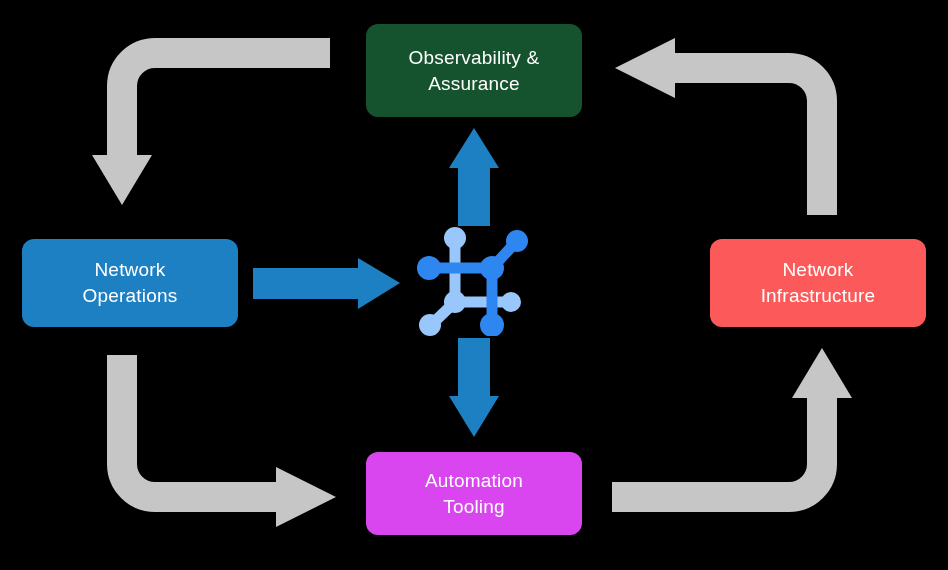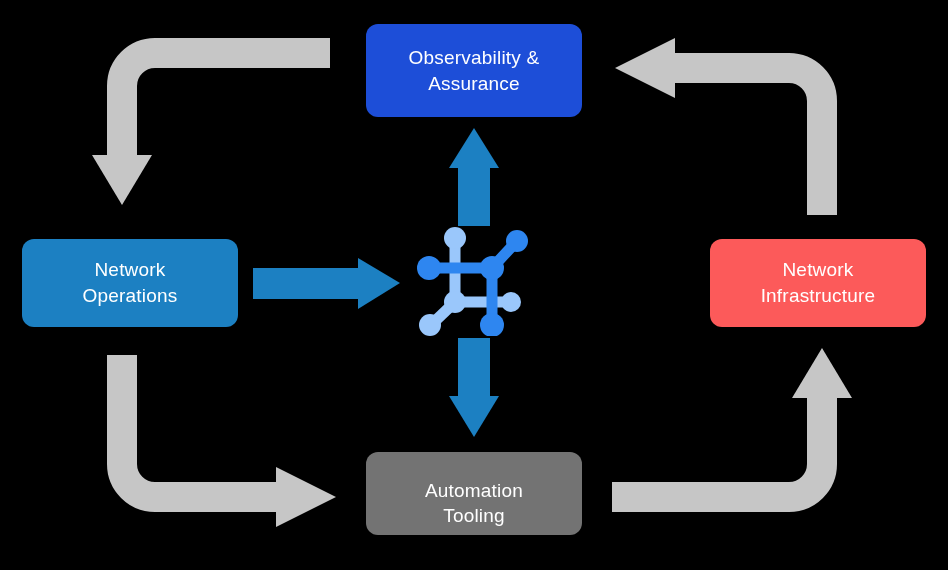--- a/index.html
+++ b/index.html
@@ -130,33 +130,33 @@
 
       <g fill="#2E86F0">
         <circle cx="15" cy="52" r="12"></circle>
         <circle cx="78" cy="52" r="12"></circle>
         <circle cx="103" cy="25" r="11"></circle>
         <circle cx="78" cy="109" r="12"></circle>
       </g>
     </svg>
   </div>
 
-  <div class="node-box" id="box-observability" style="background:#1d4ed8;">
+  <div class="node-box" id="box-observability" style="background:#14532d;">
     <span>Observability &amp;
 Assurance</span>
   </div>
 
   <div class="node-box" id="box-network-operations" style="background:#1C80C2;">
     <span>Network
 Operations</span>
   </div>
 
   <div class="node-box" id="box-network-infrastructure" style="background:#FC5A5A;">
     <span>Network
 Infrastructure</span>
   </div>
 
-  <div class="node-box" id="box-automation-tooling" style="background:#737373;align-items:flex-end;">
+  <div class="node-box" id="box-automation-tooling" style="background:#d946ef;">
     <span>Automation
 Tooling</span>
   </div>
 
 </div>
 
 </body></html>

